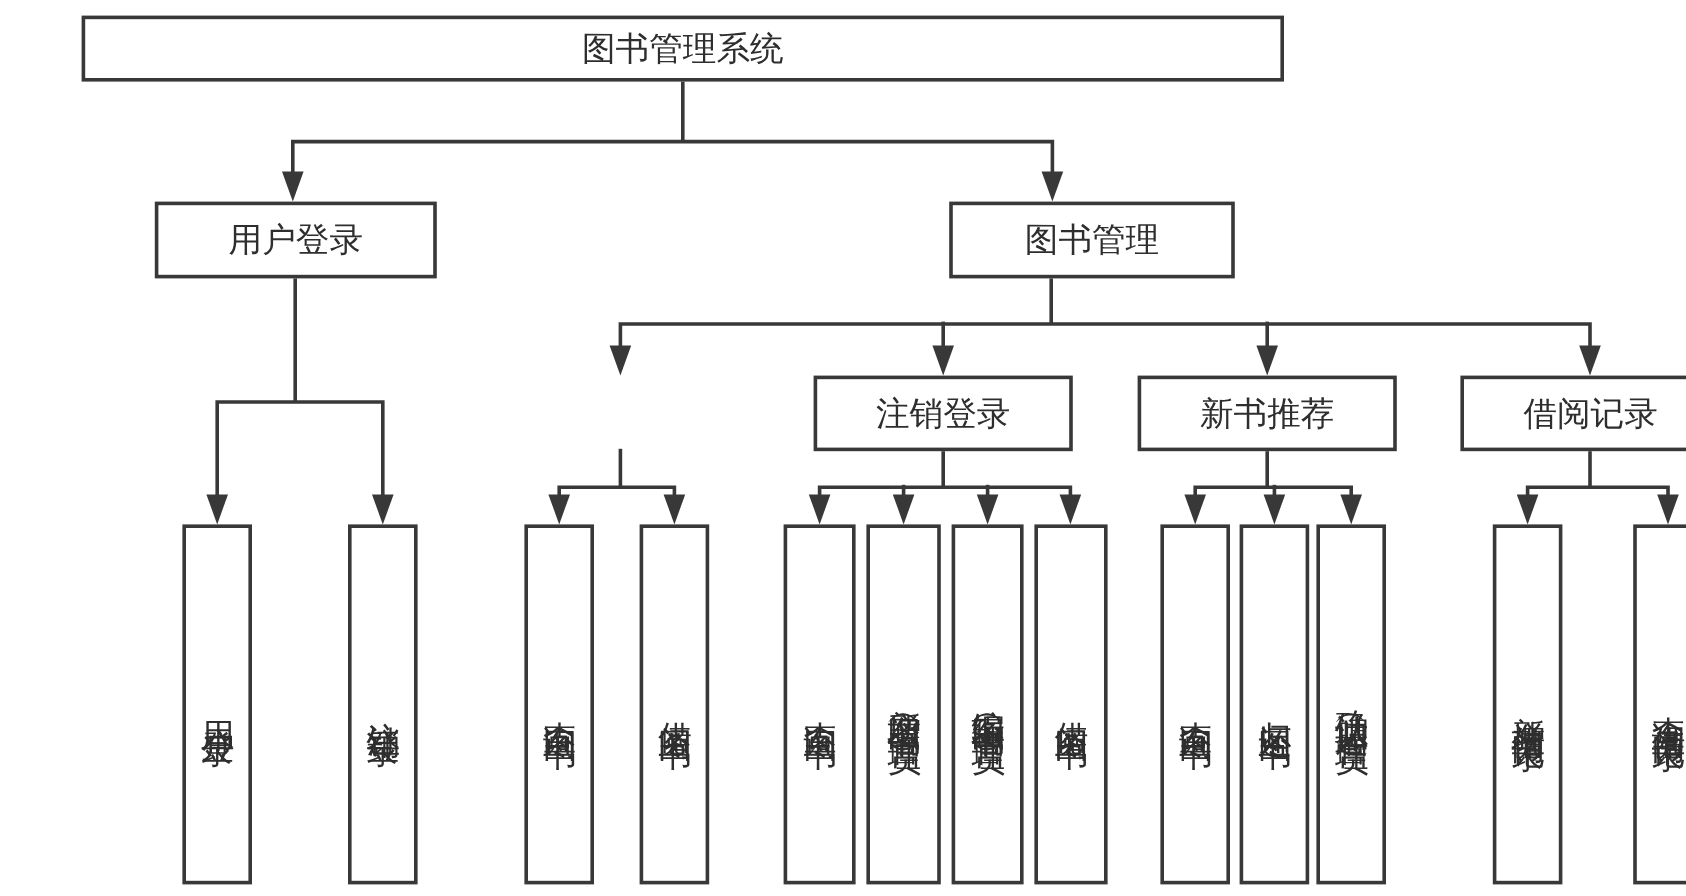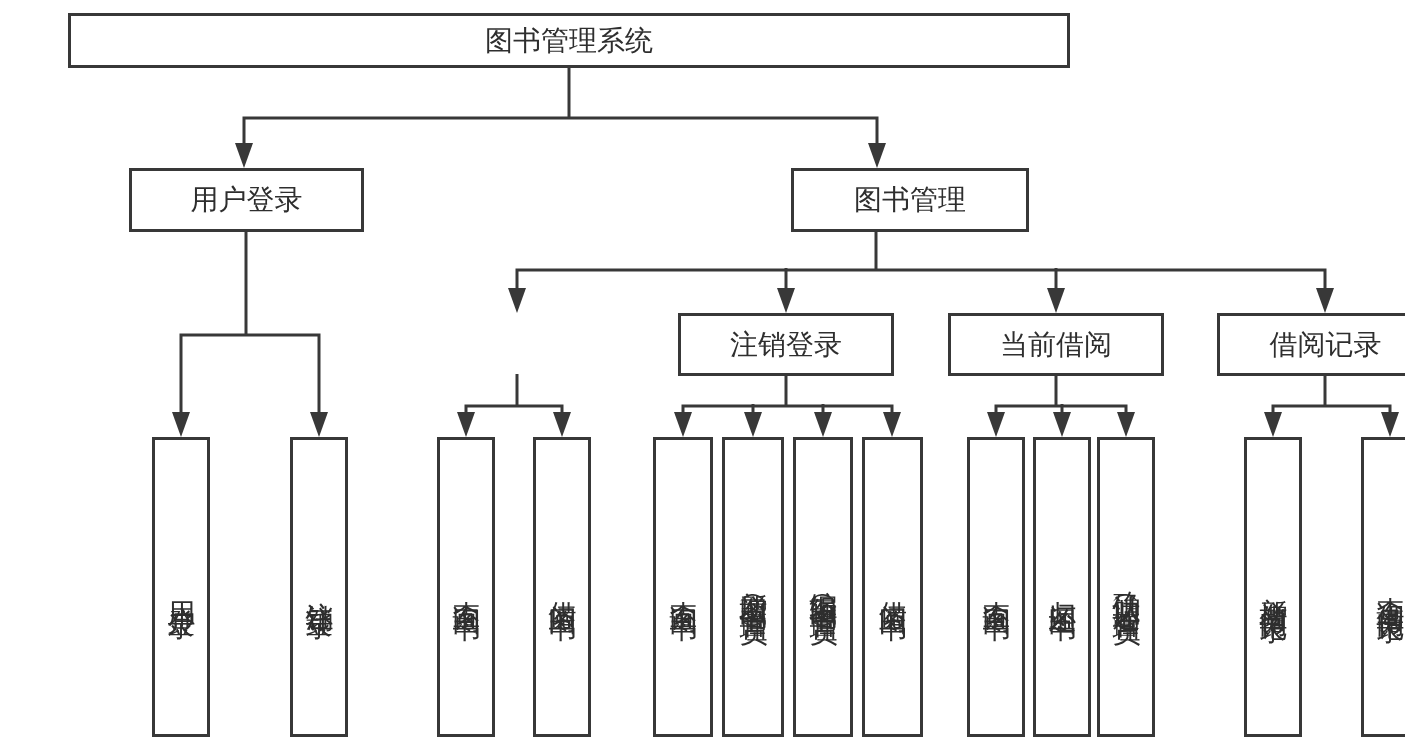--- a/index.html
+++ b/index.html
@@ -80,21 +80,21 @@
     <span>用户登录</span>
   </div>
   <div class="box" style="left:744px;top:168px;width:238px;height:64px">
     <span>图书管理</span>
   </div>
 
   <div class="box" style="left:631px;top:313px;width:216px;height:63px">
     <span>注销登录</span>
   </div>
   <div class="box" style="left:901px;top:313px;width:216px;height:63px">
-    <span>当前借阅</span>
+    <span>新书推荐</span>
   </div>
   <div class="box" style="left:1170px;top:313px;width:217px;height:63px">
     <span>借阅记录</span>
   </div>
 
   <div class="box leaf" style="left:105px;top:437px;width:58px;height:300px">
     <span class="vtext">用户登录</span>
   </div>
   <div class="box leaf" style="left:243px;top:437px;width:58px;height:300px">
     <span class="vtext">注销登录</span>

